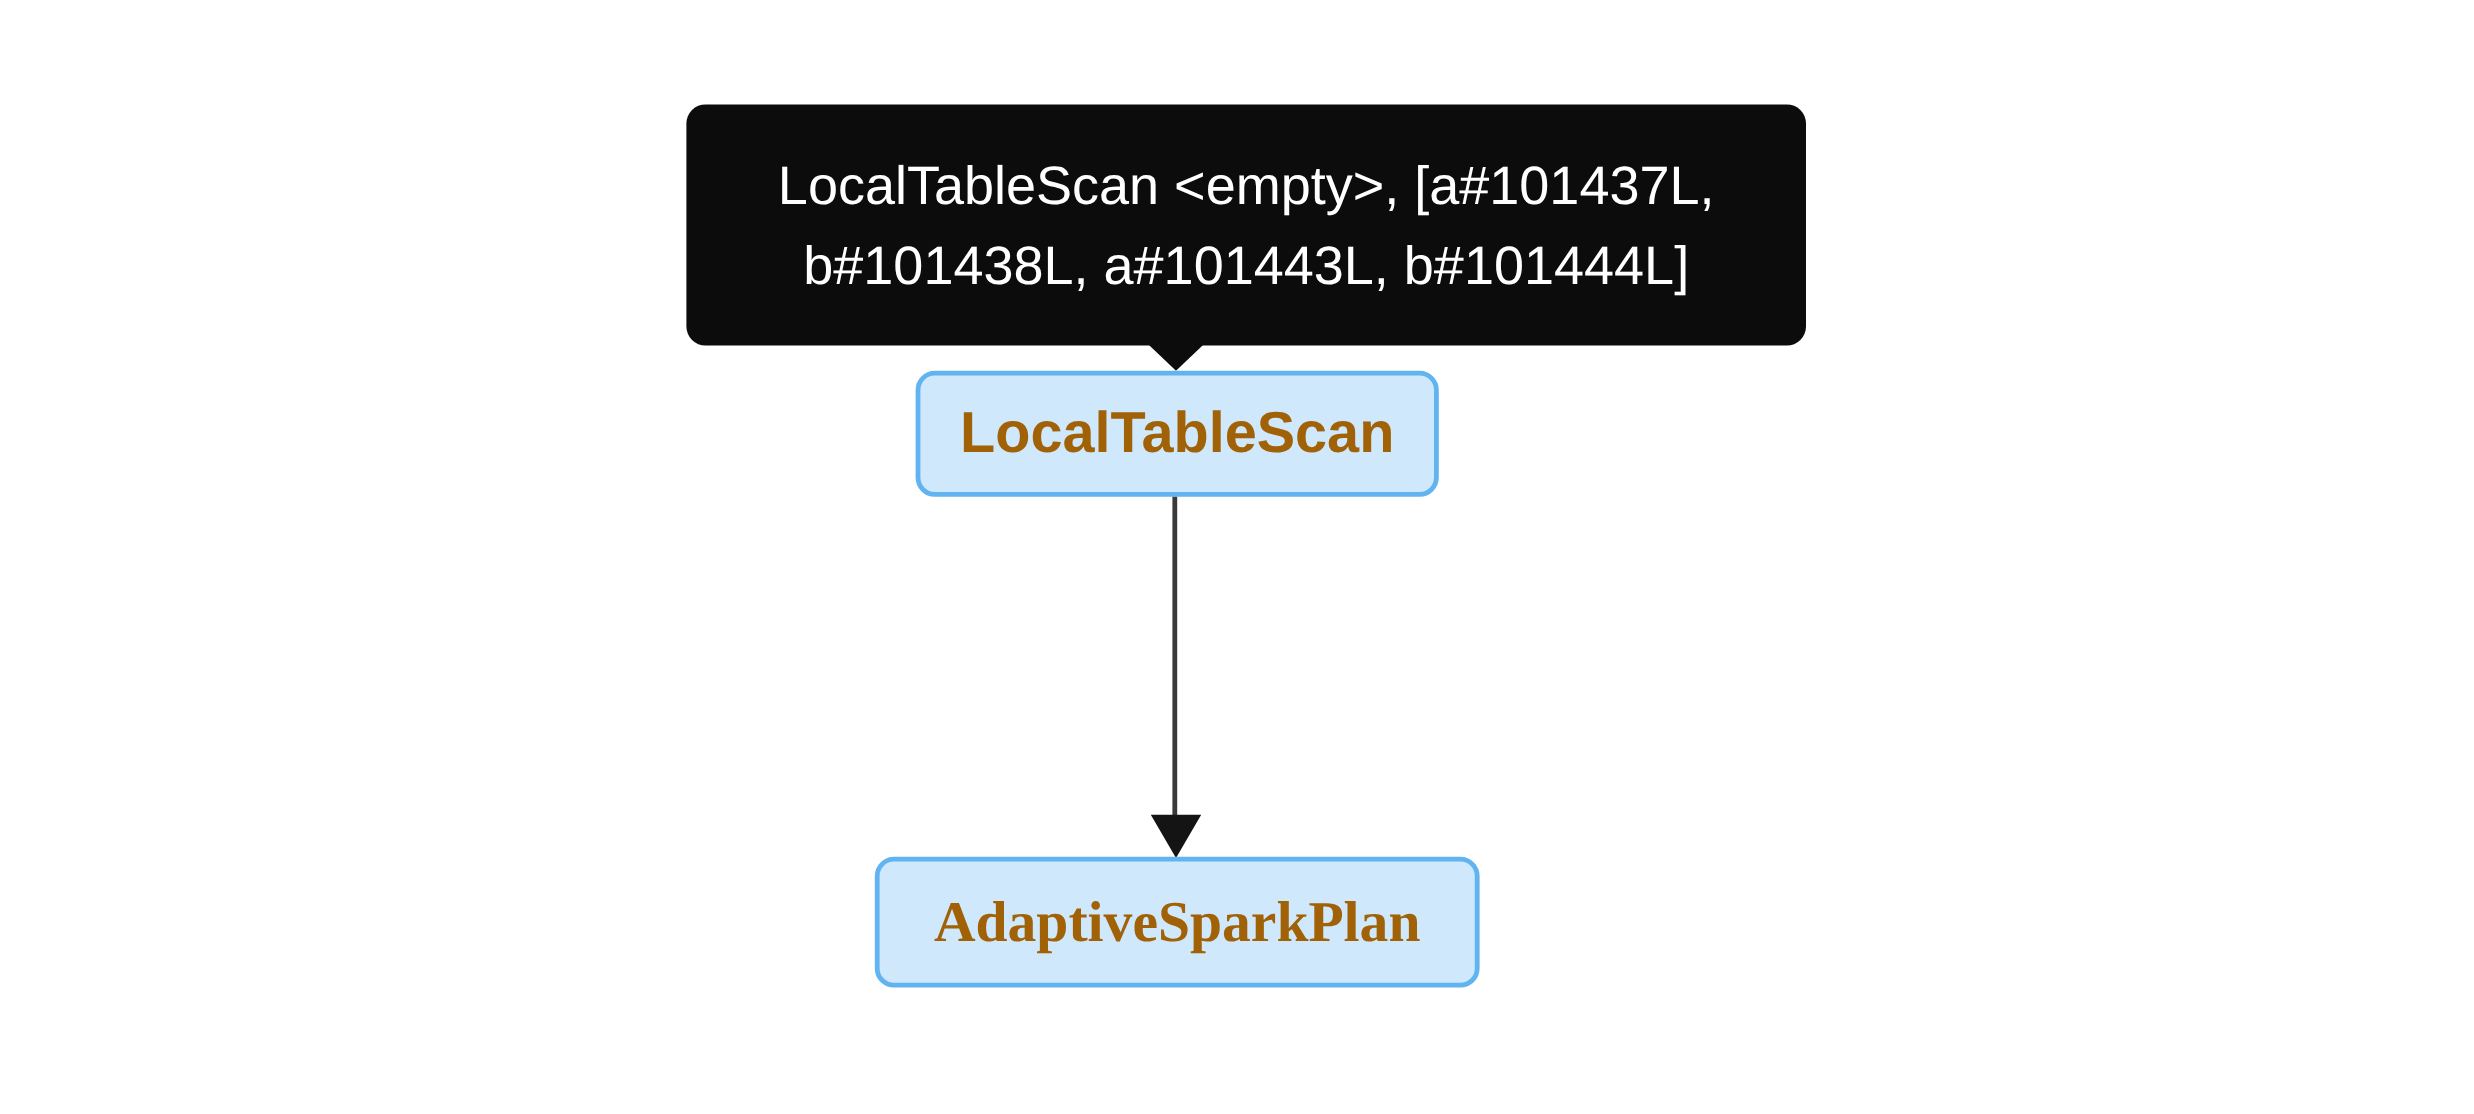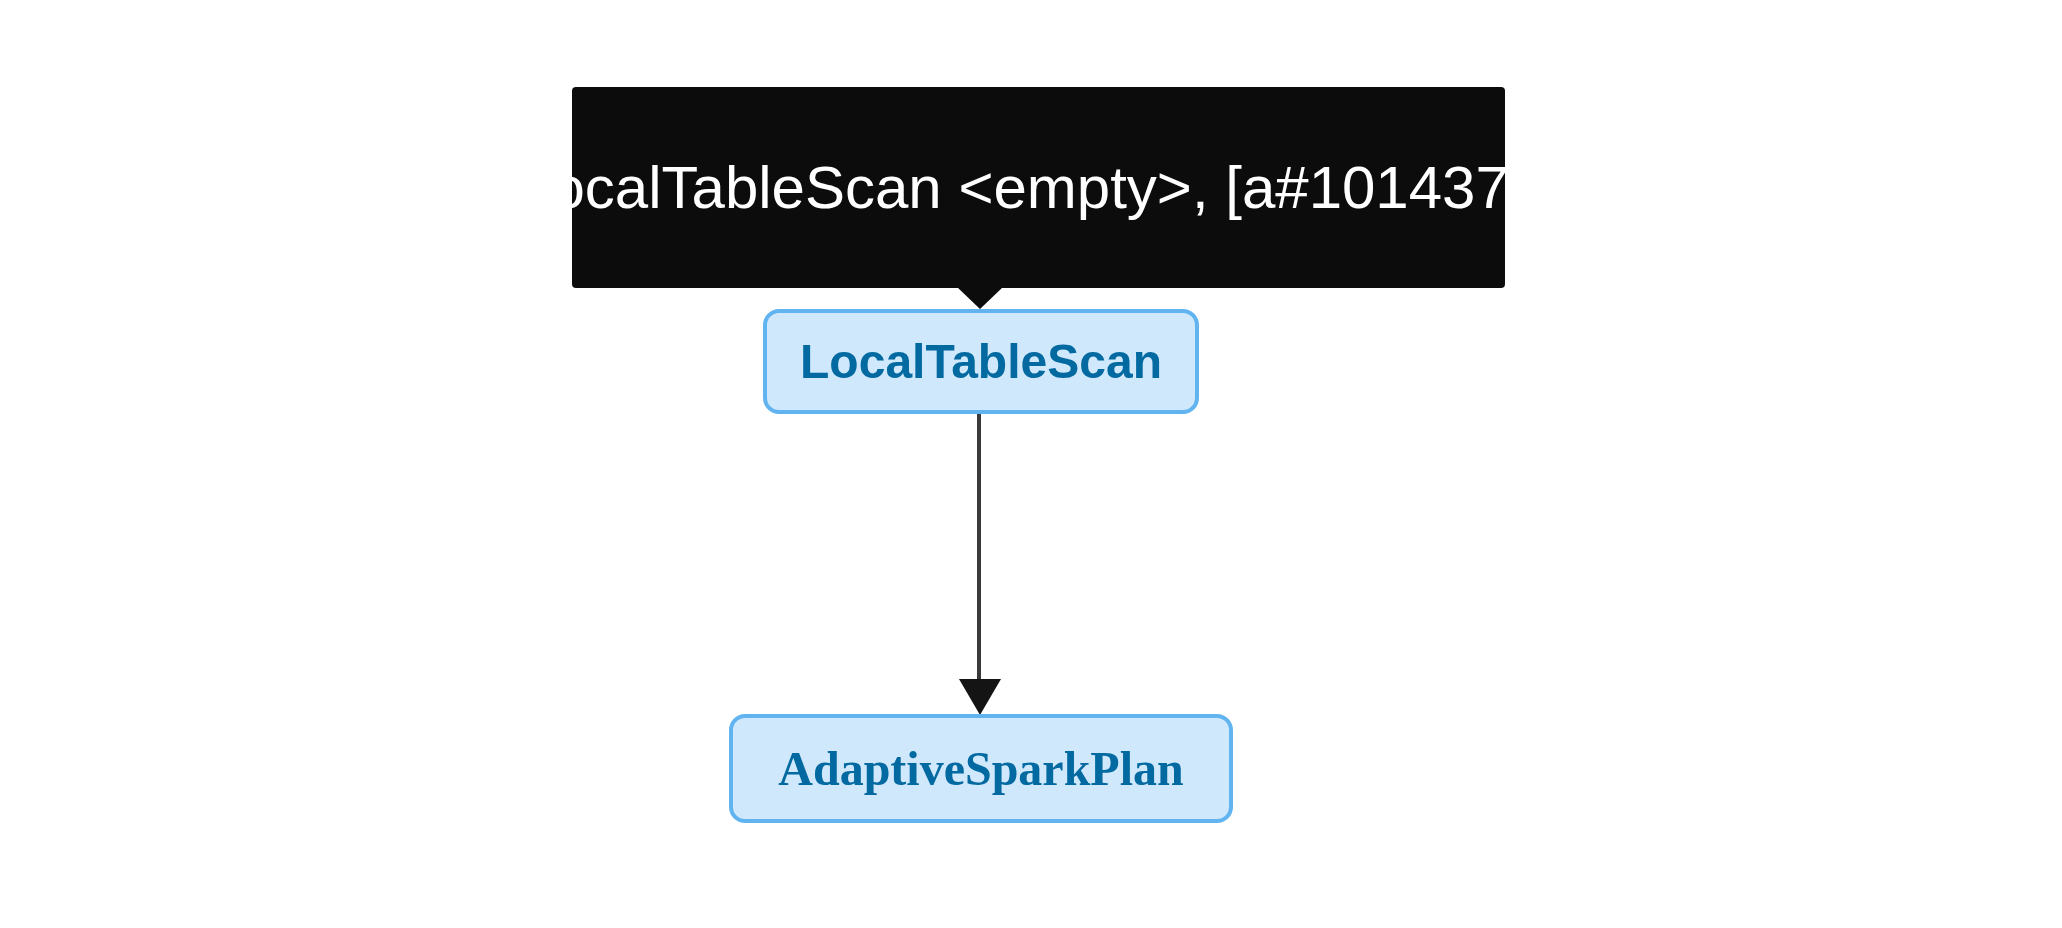--- a/index.html
+++ b/index.html
@@ -17,27 +17,27 @@
   }
 
   
   .plan-tooltip {
     position: absolute;
     left: 572px;
     top: 87px;
     width: 933px;
     height: 201px;
     background: #0c0c0c;
-    border-radius: 4px;
+    border-radius: 16px;
     color: #ffffff;
     display: flex;
     flex-direction: column;
     align-items: center;
     justify-content: center;
-    font-size: 60px;
+    font-size: 45px;
     line-height: 67px;
     text-align: center;
     white-space: nowrap;
   }
   .tooltip-pointer {
     position: absolute;
     left: 385px;          
     top: 200px;
     width: 0;
     height: 0;
@@ -49,21 +49,21 @@
   
   .plan-node {
     position: absolute;
     box-sizing: border-box;
     background: #cfe8fc;
     border: 4px solid #61b4f0;
     border-radius: 16px;
     display: flex;
     align-items: center;
     justify-content: center;
-    color: #0369a1;
+    color: #a16207;
     font-size: 48px;
     font-weight: bold;
     white-space: nowrap;
     cursor: default;
   }
   .node-localtablescan {
     left: 763px;
     top: 309px;
     width: 436px;
     height: 105px;
@@ -96,20 +96,21 @@
     border-top: 36px solid #141414;
   }
 </style>
 </head>
 <body>
 
 <div class="canvas">
 
   <div class="plan-tooltip">
     <div class="tooltip-line">LocalTableScan &lt;empty&gt;, [a#101437L,</div>
+    <div class="tooltip-line">b#101438L, a#101443L, b#101444L]</div>
     <div class="tooltip-pointer"></div>
   </div>
 
   <div class="plan-node node-localtablescan">
     <span class="node-label">LocalTableScan</span>
   </div>
 
   <div class="edge-line"></div>
   <div class="edge-arrowhead"></div>
 

